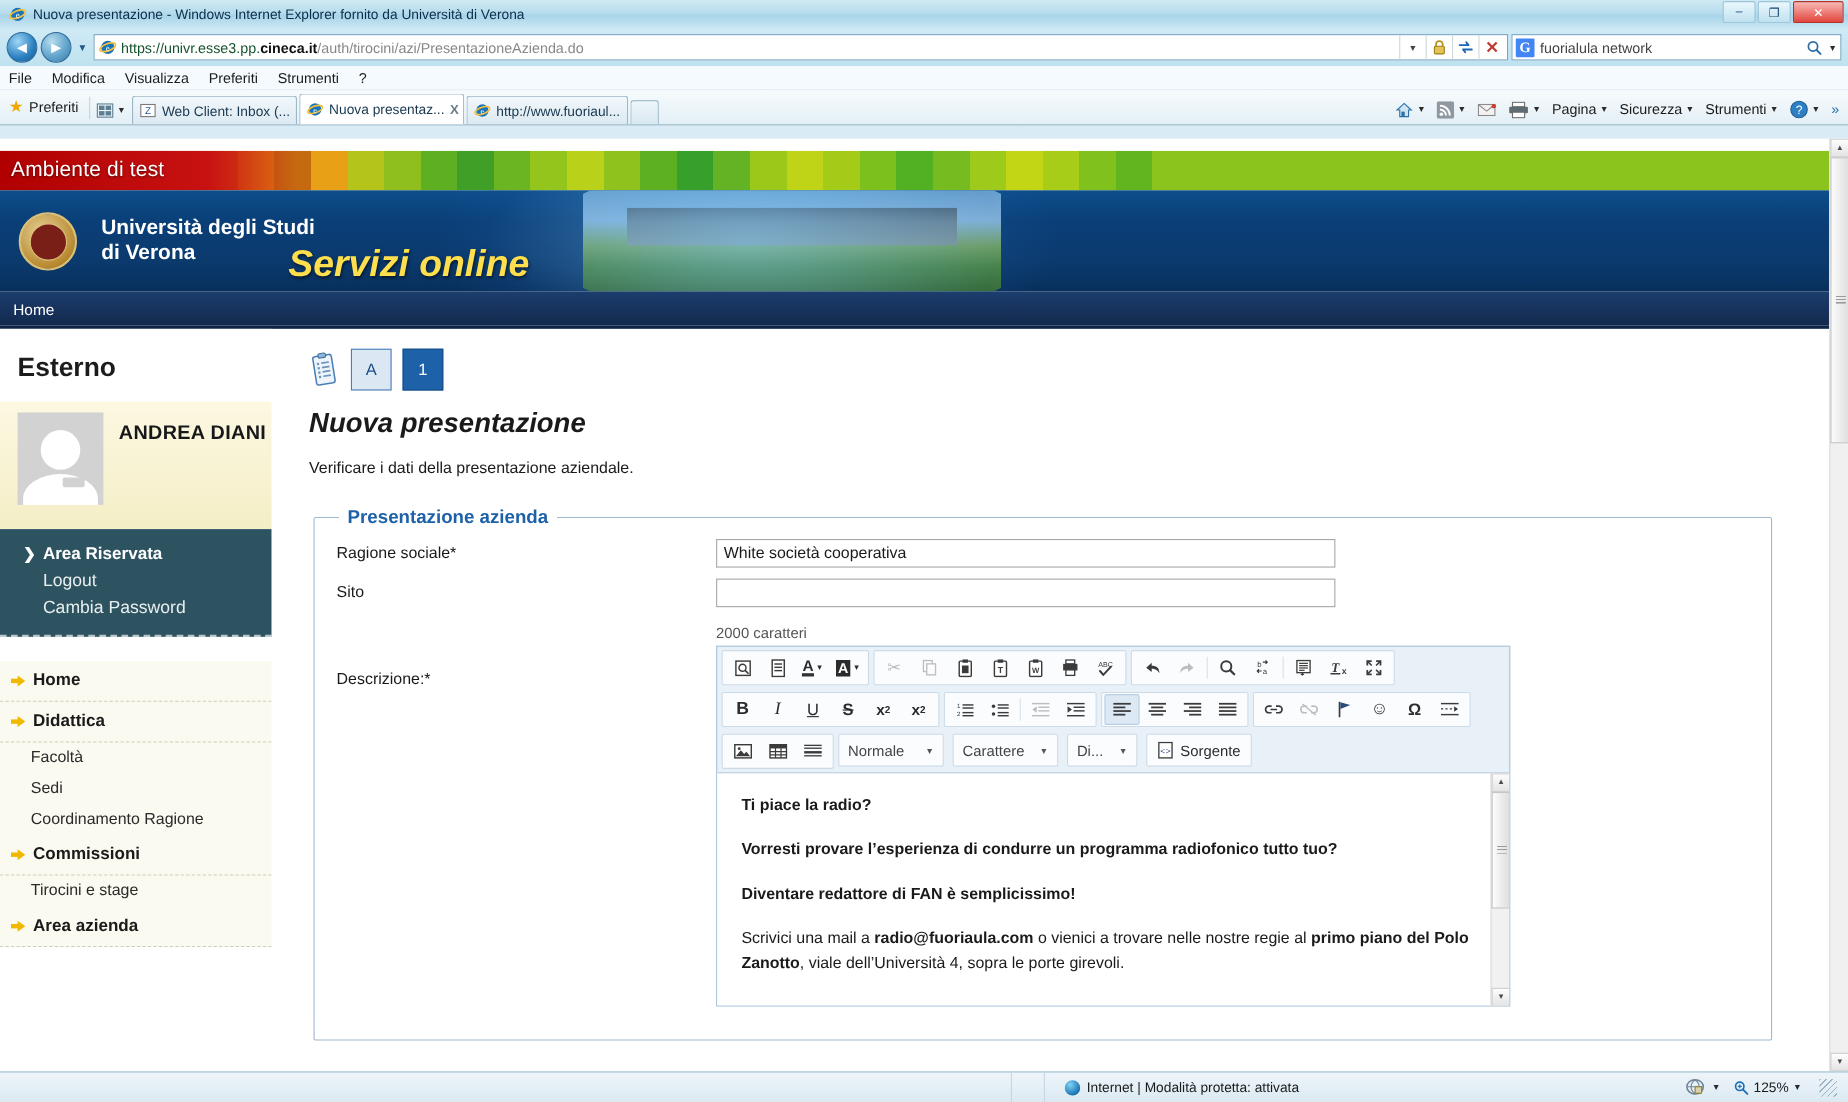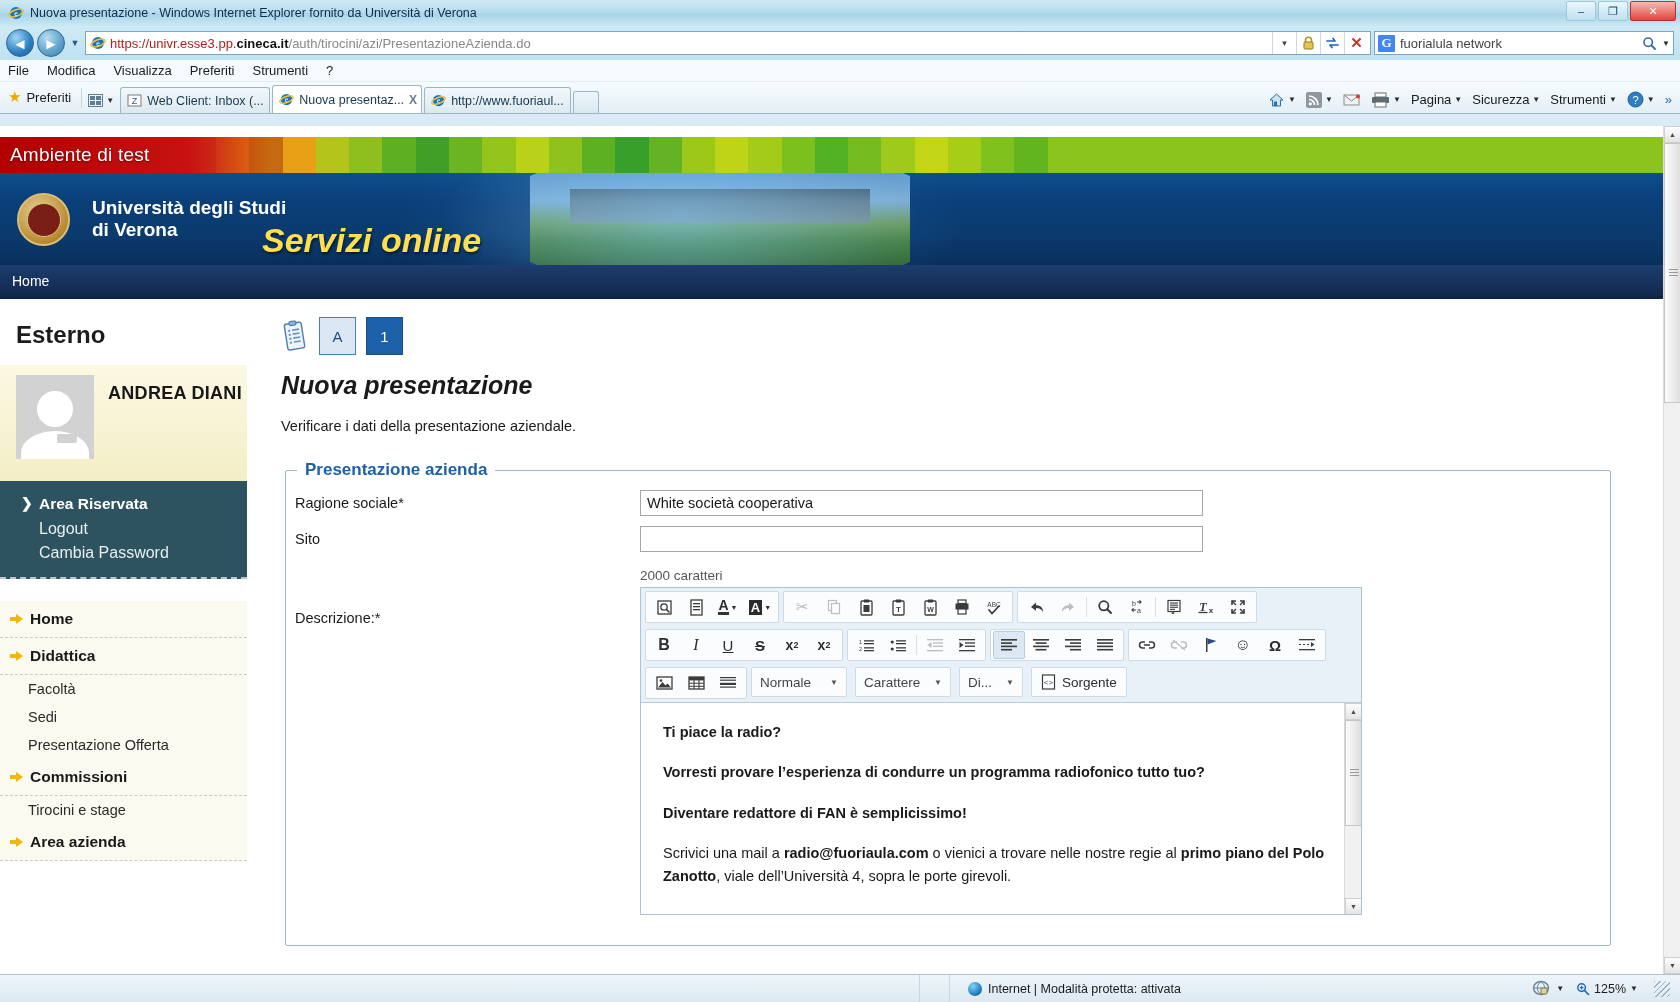--- a/index.html
+++ b/index.html
@@ -53,21 +53,21 @@
   }
   .navbtn.dis { background: radial-gradient(circle at 35% 30%, #b7dcef 0%, #5ca0c9 60%, #3f7ca6 100%); }
   .navcaret { width:14px; text-align:center; color:#225a84; font-size:9px;}
   .urlbox {
     flex: 1; height: 24px; background:#fff; border:1px solid #7ba7c4;
     display:flex; align-items:center; padding:0 2px; gap:4px;
     position: relative;
   }
   .urlbox .favic { width:16px;height:16px; flex:none; margin-left:2px;}
   .urltext { font-size:13px; color:#888; white-space:nowrap; overflow:hidden; flex:1;}
-  .urltext b { color:#b91c1c; font-weight:normal; }
+  .urltext b { color:#14532d; font-weight:normal; }
   .urltext .dom { color:#111; font-weight:bold;margin-top:32px;}
   .url-ctl { display:flex; align-items:center; height:100%;}
   .url-ctl > div { width:24px; height:22px; display:flex; align-items:center; justify-content:center; border-left:1px solid #cfd8de;}
   .searchbox {
     width: 300px; height:24px; background:#fff; border:1px solid #7ba7c4;
     display:flex; align-items:center; padding:0 3px; gap:5px;
   }
   .g-icon {
     width:17px;height:17px; background:#4285f4; color:#fff; font-size:13px;
     font-weight:bold; display:flex;align-items:center;justify-content:center;
@@ -254,21 +254,21 @@
     width:37px;height:38px; display:flex;align-items:center;justify-content:center;
     font-size:15px; border:1px solid #4a7fb5;
   }
   .step.done { background:#dbe7f3; color:#1d4e86;}
   .step.cur { background:#1d61a8; color:#fff; border-color:#164e88;}
   .h1 { font-size:25px; font-style:italic; font-weight:bold; color:#1a1a1a; margin:8px 0 18px 0;}
   .lead { font-size:14.5px; color:#1a1a1a; margin-bottom:26px;}
 
   fieldset.card {
     border:1px solid #9fb8cf; border-radius:2px; margin:0 52px 0 4px;
-    padding: 10px 14px 20px 9px; position:relative;
+    padding: 10px 14px 20px 20px; position:relative;
   }
   fieldset.card > legend {
     font-size:17px; font-weight:bold; color:#1d61a8; padding:0 8px; margin-left:2px;
   }
   .frow { display:flex; align-items:flex-start; margin-bottom:10px; }
   .flabel { width:345px; flex:none; font-size:14.5px; color:#1a1a1a; padding-top:5px;}
   .finput { width:563px; height:26px; border:1px solid #a7a7a7; padding:0 6px;
             font-size:14.5px; color:#1a1a1a; background:#fff; line-height:24px;}
   .charnote { font-size:13.5px; color:#555; margin:6px 0 4px 0;}
 
@@ -570,21 +570,21 @@
               <span class="arrow-ico"></span>
               <span>Home</span>
             </div>
 
             <div class="mg-head">
               <span class="arrow-ico"></span>
               <span>Didattica</span>
             </div>
             <div class="mg-item">Facoltà</div>
             <div class="mg-item">Sedi</div>
-            <div class="mg-item">Presentazione Offerta</div>
+            <div class="mg-item">Coordinamento Ragione</div>
 
             <div class="mg-head">
               <span class="arrow-ico"></span>
               <span>Commissioni</span>
             </div>
             <div class="mg-item">Tirocini e stage</div>
 
             <div class="mg-head">
               <span class="arrow-ico"></span>
               <span>Area azienda</span>

